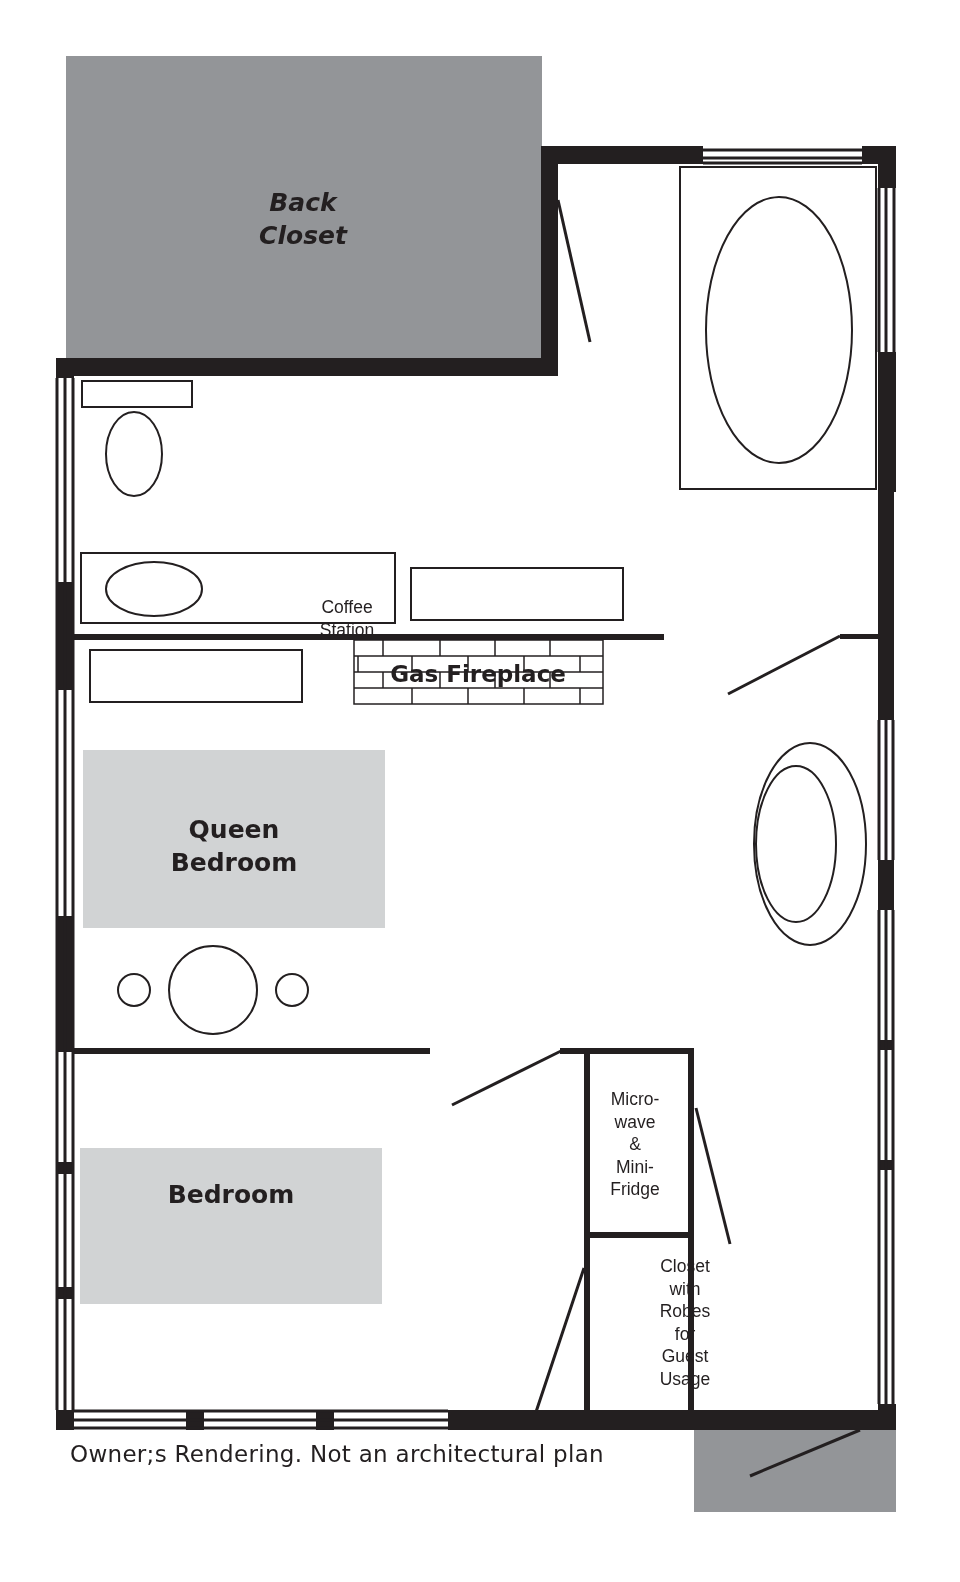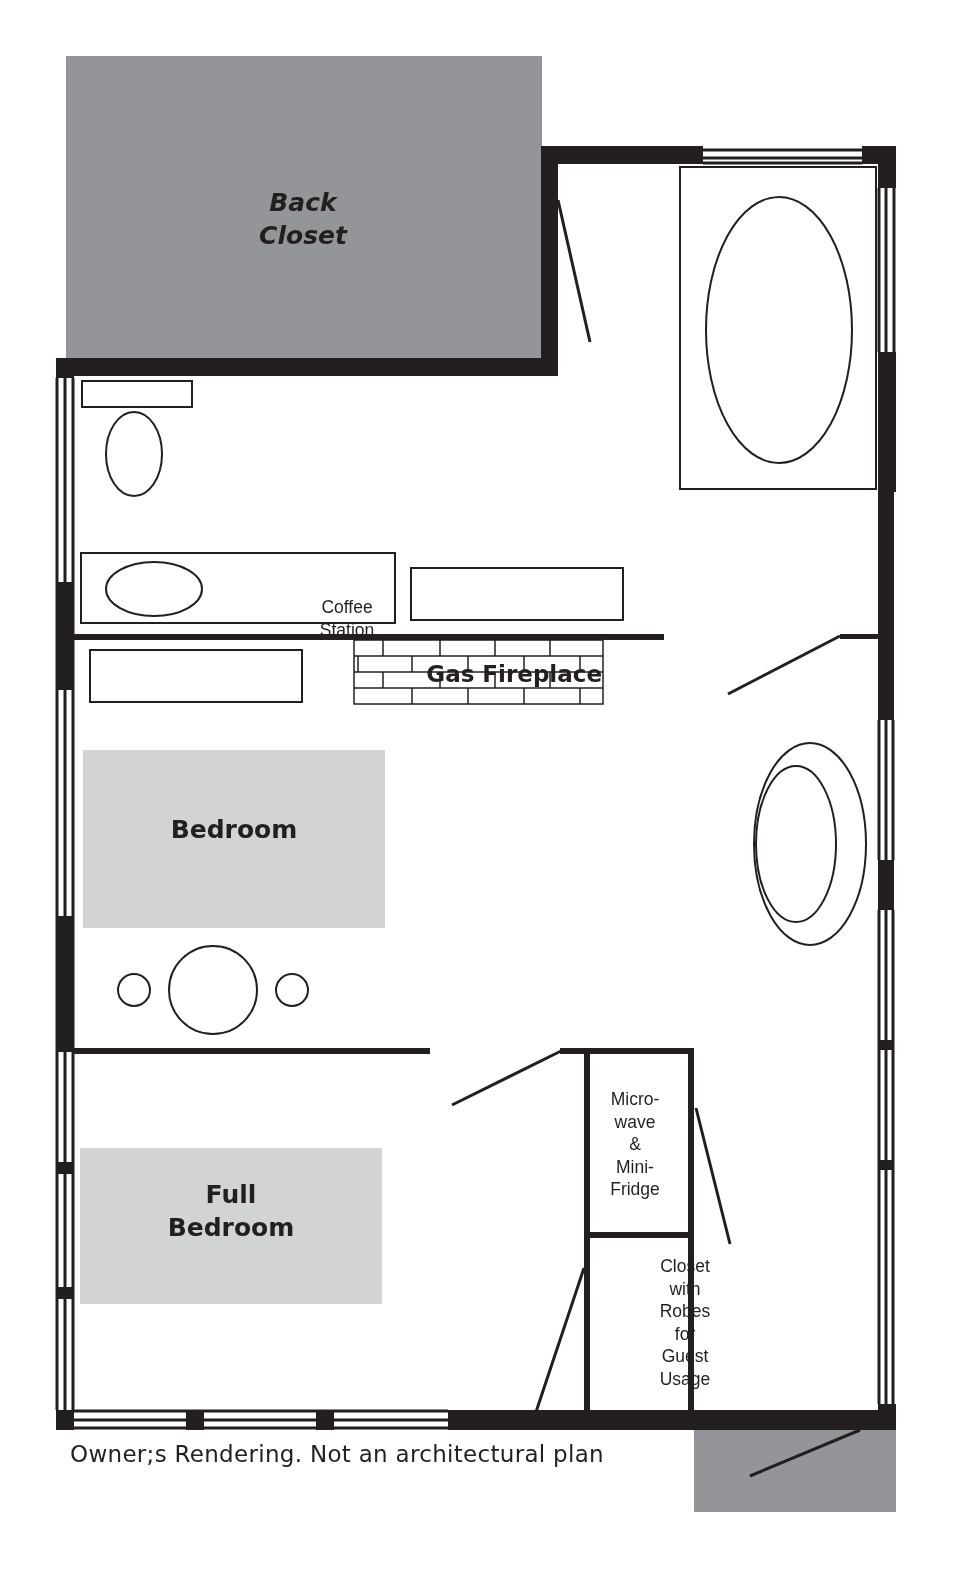--- a/index.html
+++ b/index.html
@@ -143,28 +143,28 @@
 <div class="lbl bold" style="left:230px; top:186px; width:146px;font-style:italic;">
   <div>Back</div>
   <div>Closet</div>
 </div>
 
 <div class="lbl small" style="left:302px; top:566px; width:90px;margin-top:30px;">
   <div>Coffee</div>
   <div>Station</div>
 </div>
 
-<div class="lbl fp-label" style="left:354px; top:660px; width:248px;text-align:right;">Gas Fireplace</div>
+<div class="lbl fp-label" style="left:354px; top:660px; width:248px;">Gas Fireplace</div>
 
 <div class="lbl bold" style="left:83px; top:813px; width:302px;">
+  <div>Queen</div>
   <div>Bedroom</div>
 </div>
 
 <div class="lbl bold" style="left:80px; top:1178px; width:302px;">
-  <div>Full</div>
   <div>Bedroom</div>
 </div>
 
 <div class="lbl small" style="left:590px; top:1088px; width:90px;">
   <div>Micro-</div>
   <div>wave</div>
   <div>&amp;</div>
   <div>Mini-</div>
   <div>Fridge</div>
 </div>

